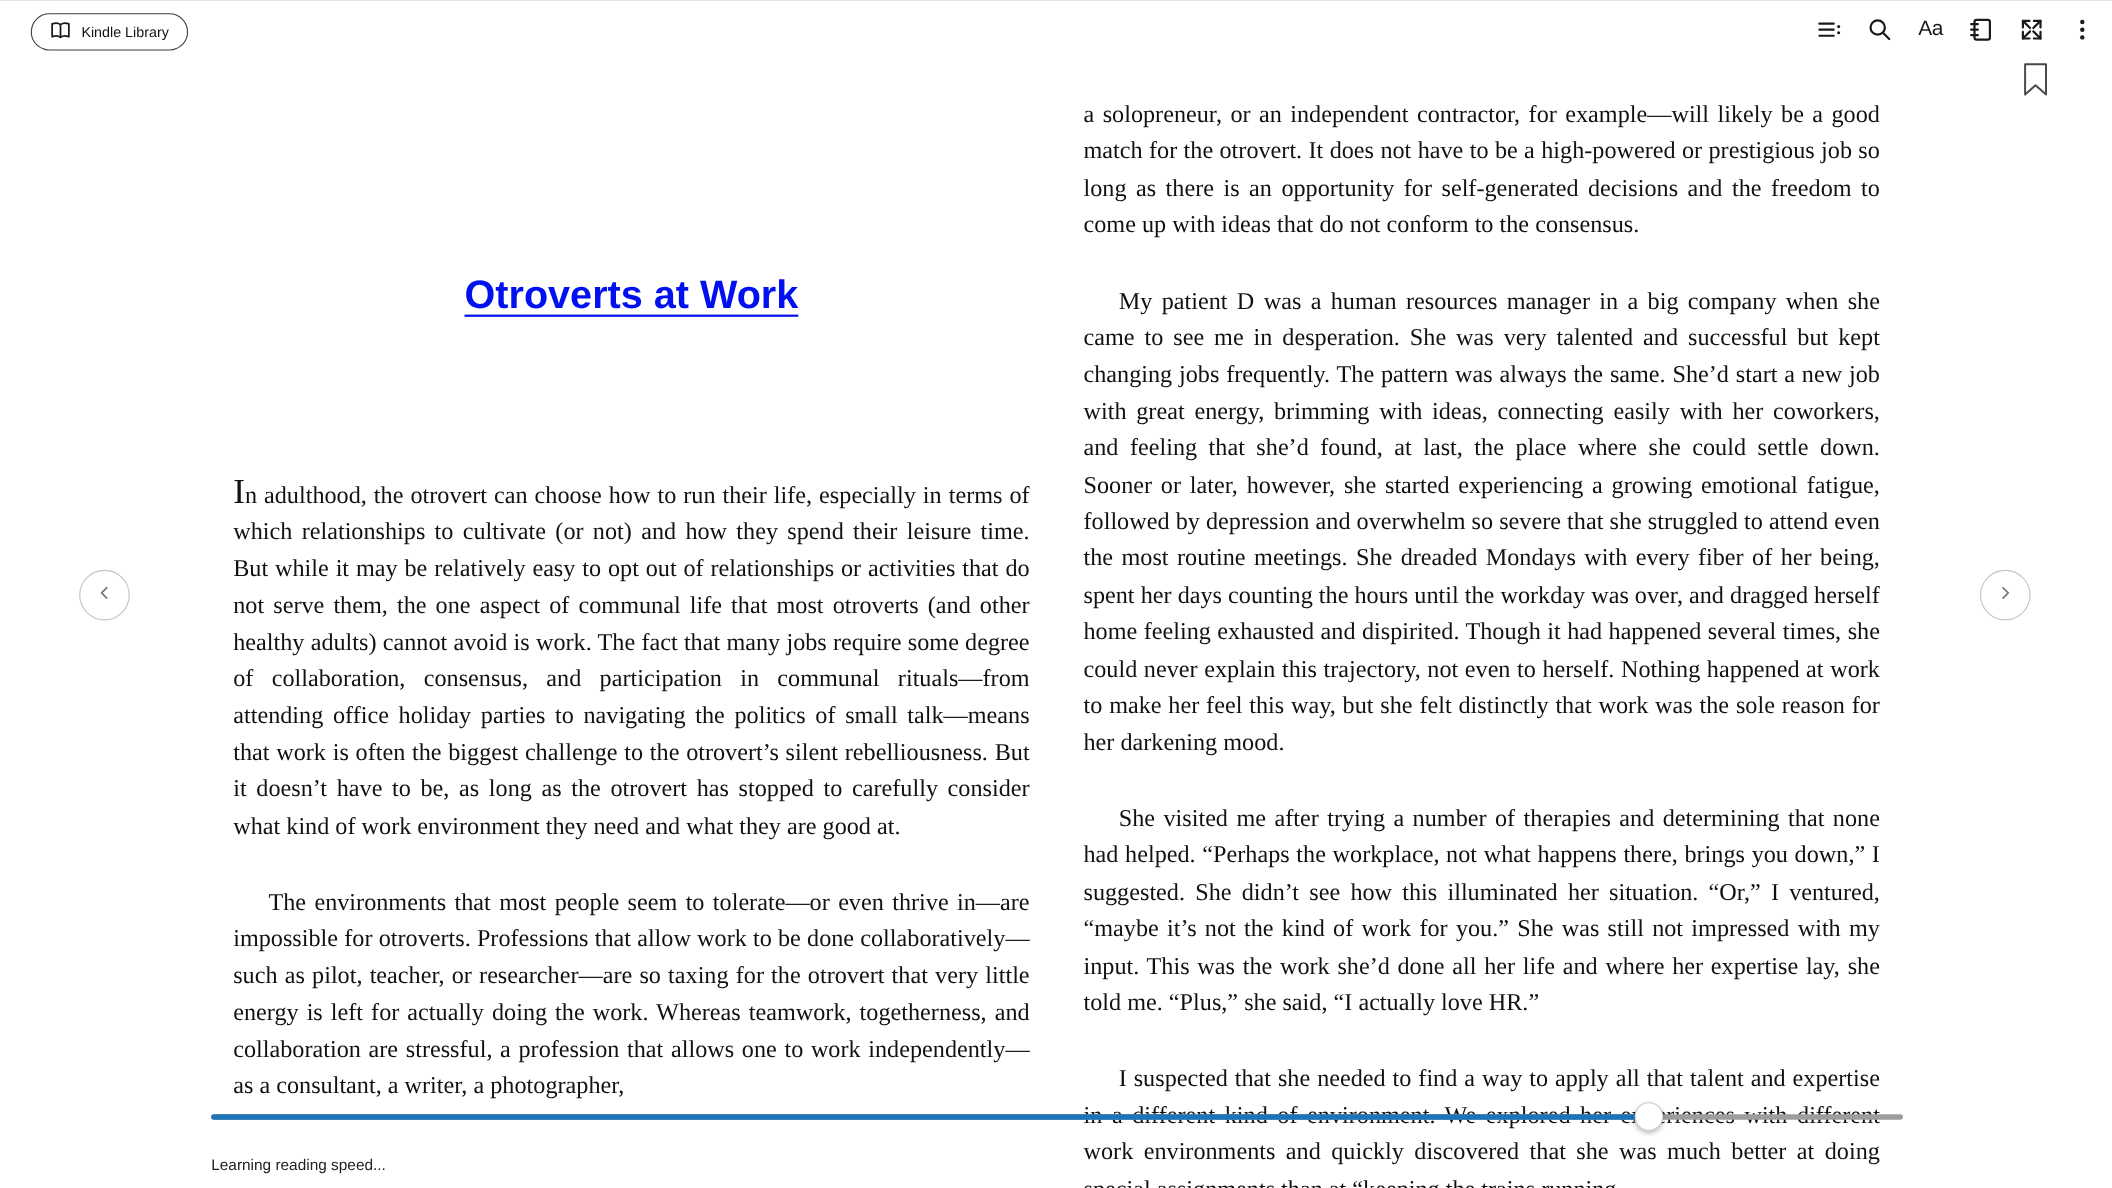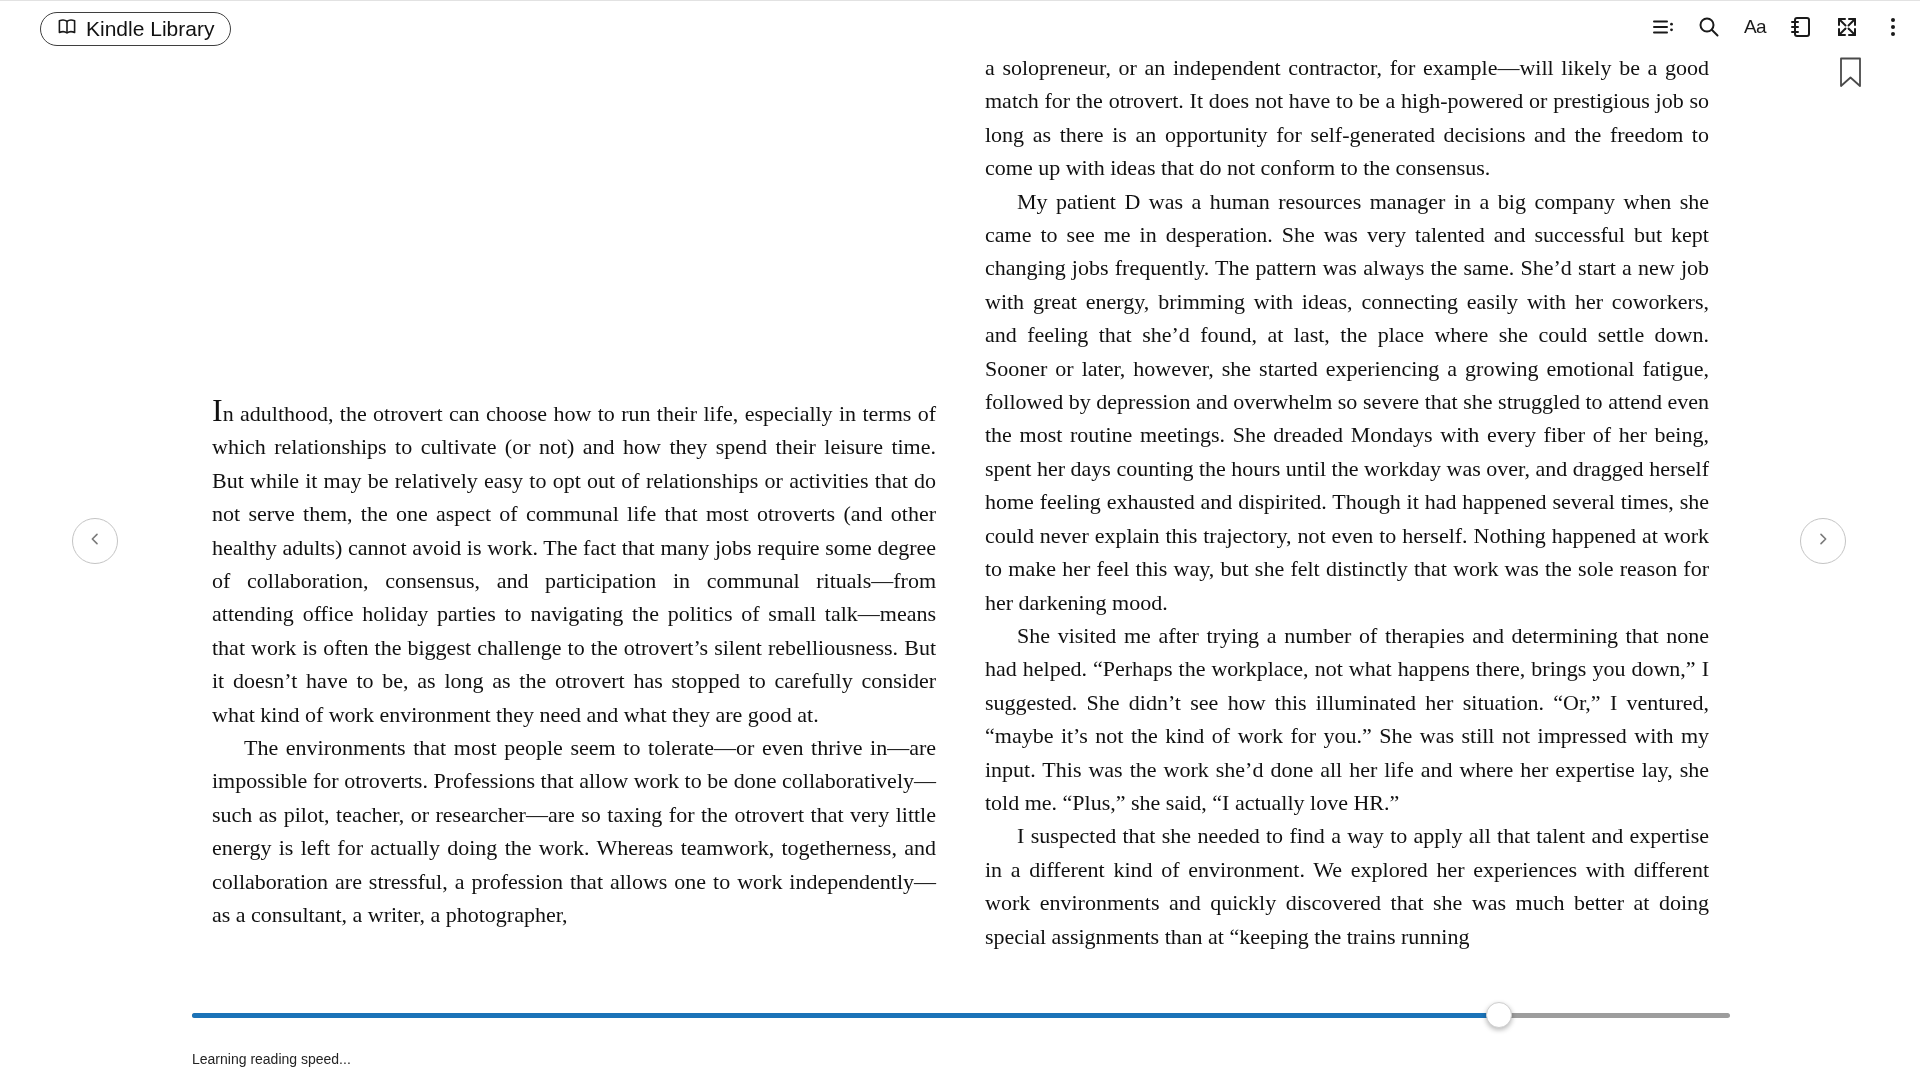--- a/index.html
+++ b/index.html
@@ -6,24 +6,24 @@
   html,body { background:#fff; }
   .page {
     position: relative; width: 1920px; height: 1080px;
     background:#ffffff; overflow: hidden;
     font-family: "Liberation Sans", sans-serif;
     border-top: 1px solid #e2e2e2;
   }
   
   .header { position:absolute; top:0; left:0; right:0; height:52px; background:#fff; }
   .library-btn {
-    position:absolute; left:40px; top:11px; height:34px;
+    position:absolute; left:28px; top:11px; height:34px;
     display:inline-flex; align-items:center; gap:9px; padding:16px 16px;
     border:1px solid #3f3f3f; border-radius:17px; background:#fff;
-    font-size:21px; color:#111; cursor:pointer; white-space:nowrap;
+    font-size:13px; color:#111; cursor:pointer; white-space:nowrap;
   }
   .page-title {
     position:absolute; left:320px; right:320px; top:0; height:52px;
     display:flex; align-items:center; justify-content:center;
     font-size:18px; color:#1b1b1b; letter-spacing:0.4px; white-space:nowrap;
   }
   .header-icons {
     position:absolute; right:14px; top:0; height:52px;
     display:flex; align-items:center; gap:20px;
   }
@@ -44,21 +44,21 @@
     font-weight:600; cursor:pointer;
   }
   .chapter-num-wrap .book-link { font-size:30px; }
   .chapter-title-wrap .book-link { font-size:36px; }
   .col { position:absolute; width:724px; }
   .col-left  { left:212px; top:396px; }
   .col-right { left:985px; top:50px; }
   .col p {
     font-family:"Liberation Serif", serif;
     font-size:22px; line-height:33.4px; text-align:justify;
-    color:#111; hyphens:none;
+    color:#111; hyphens:none;margin-top:36px;
   }
   .col p.indent { text-indent:32px; }
   .initial { font-size:32px; line-height:0; }
   
   .nav-btn {
     position:absolute; width:46px; height:46px; border-radius:50%;
     border:1px solid #c4c4c4; background:#fff; color:#7a7a7a;
     display:flex; align-items:center; justify-content:center; cursor:pointer;
   }
   .nav-left  { left:72px;  top:517px; }
@@ -150,20 +150,23 @@
       </div>
     </div>
   </div>
 
   <div class="bookmark">
     <svg width="23" height="31" viewBox="0 0 23 31" fill="none" stroke="#4a4a4a" stroke-width="1.8" stroke-linejoin="round">
       <path d="M2 1.5 H21 V29 L11.5 20.5 L2 29 Z"></path>
     </svg>
   </div>
 
+  <div class="chapter-head chapter-title-wrap">
+    <a class="book-link">Otroverts at Work</a>
+  </div>
 
   <div class="col col-left">
     <p><span class="initial">I</span><span>n adulthood, the otrovert can choose how to run their life, especially in terms of which relationships to cultivate (or not) and how they spend their leisure time. But while it may be relatively easy to opt out of relationships or activities that do not serve them, the one aspect of communal life that most otroverts (and other healthy adults) cannot avoid is work. The fact that many jobs require some degree of collaboration, consensus, and participation in communal rituals—from attending office holiday parties to navigating the politics of small talk—means that work is often the biggest challenge to the otrovert’s silent rebelliousness. But it doesn’t have to be, as long as the otrovert has stopped to carefully consider what kind of work environment they need and what they are good at.</span></p>
     <p class="indent">The environments that most people seem to tolerate—or even thrive in—are impossible for otroverts. Professions that allow work to be done collaboratively—such as pilot, teacher, or researcher—are so taxing for the otrovert that very little energy is left for actually doing the work. Whereas teamwork, togetherness, and collaboration are stressful, a profession that allows one to work independently—as a consultant, a writer, a photographer,</p>
   </div>
 
   <div class="col col-right">
     <p>a solopreneur, or an independent contractor, for example—will likely be a good match for the otrovert. It does not have to be a high-powered or prestigious job so long as there is an opportunity for self-generated decisions and the freedom to come up with ideas that do not conform to the consensus.</p>
     <p class="indent">My patient D was a human resources manager in a big company when she came to see me in desperation. She was very talented and successful but kept changing jobs frequently. The pattern was always the same. She’d start a new job with great energy, brimming with ideas, connecting easily with her coworkers, and feeling that she’d found, at last, the place where she could settle down. Sooner or later, however, she started experiencing a growing emotional fatigue, followed by depression and overwhelm so severe that she struggled to attend even the most routine meetings. She dreaded Mondays with every fiber of her being, spent her days counting the hours until the workday was over, and dragged herself home feeling exhausted and dispirited. Though it had happened several times, she could never explain this trajectory, not even to herself. Nothing happened at work to make her feel this way, but she felt distinctly that work was the sole reason for her darkening mood.</p>
     <p class="indent">She visited me after trying a number of therapies and determining that none had helped. “Perhaps the workplace, not what happens there, brings you down,” I suggested. She didn’t see how this illuminated her situation. “Or,” I ventured, “maybe it’s not the kind of work for you.” She was still not impressed with my input. This was the work she’d done all her life and where her expertise lay, she told me. “Plus,” she said, “I actually love HR.”</p>

